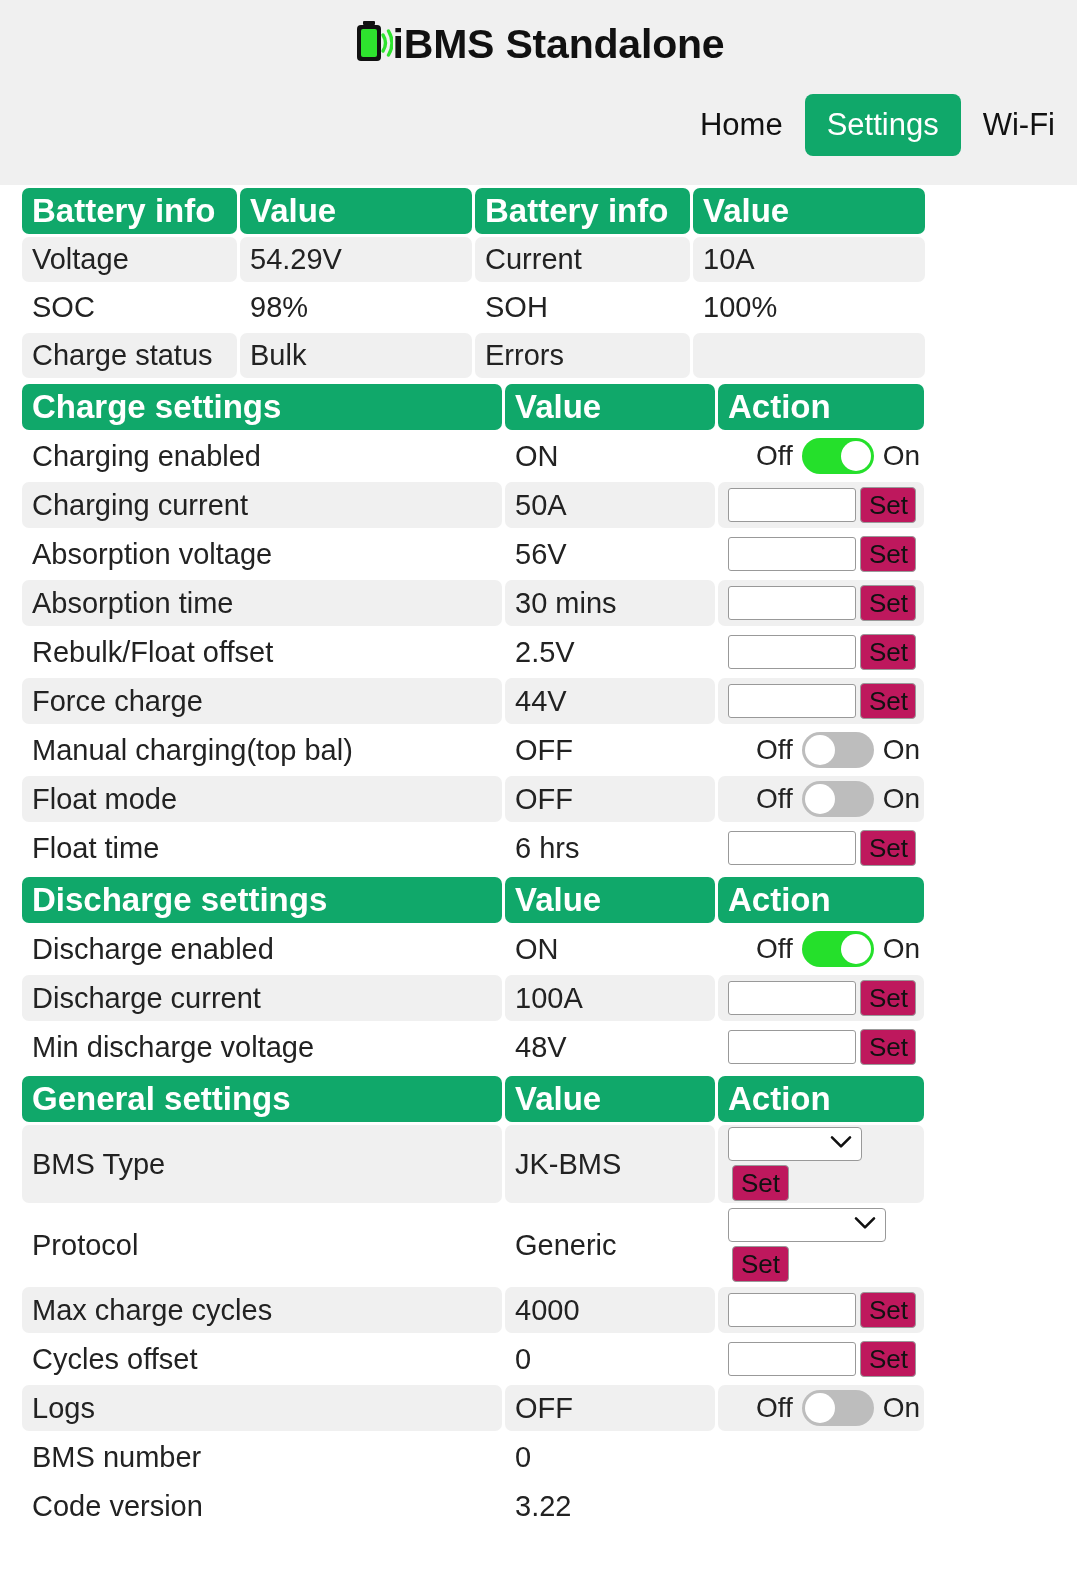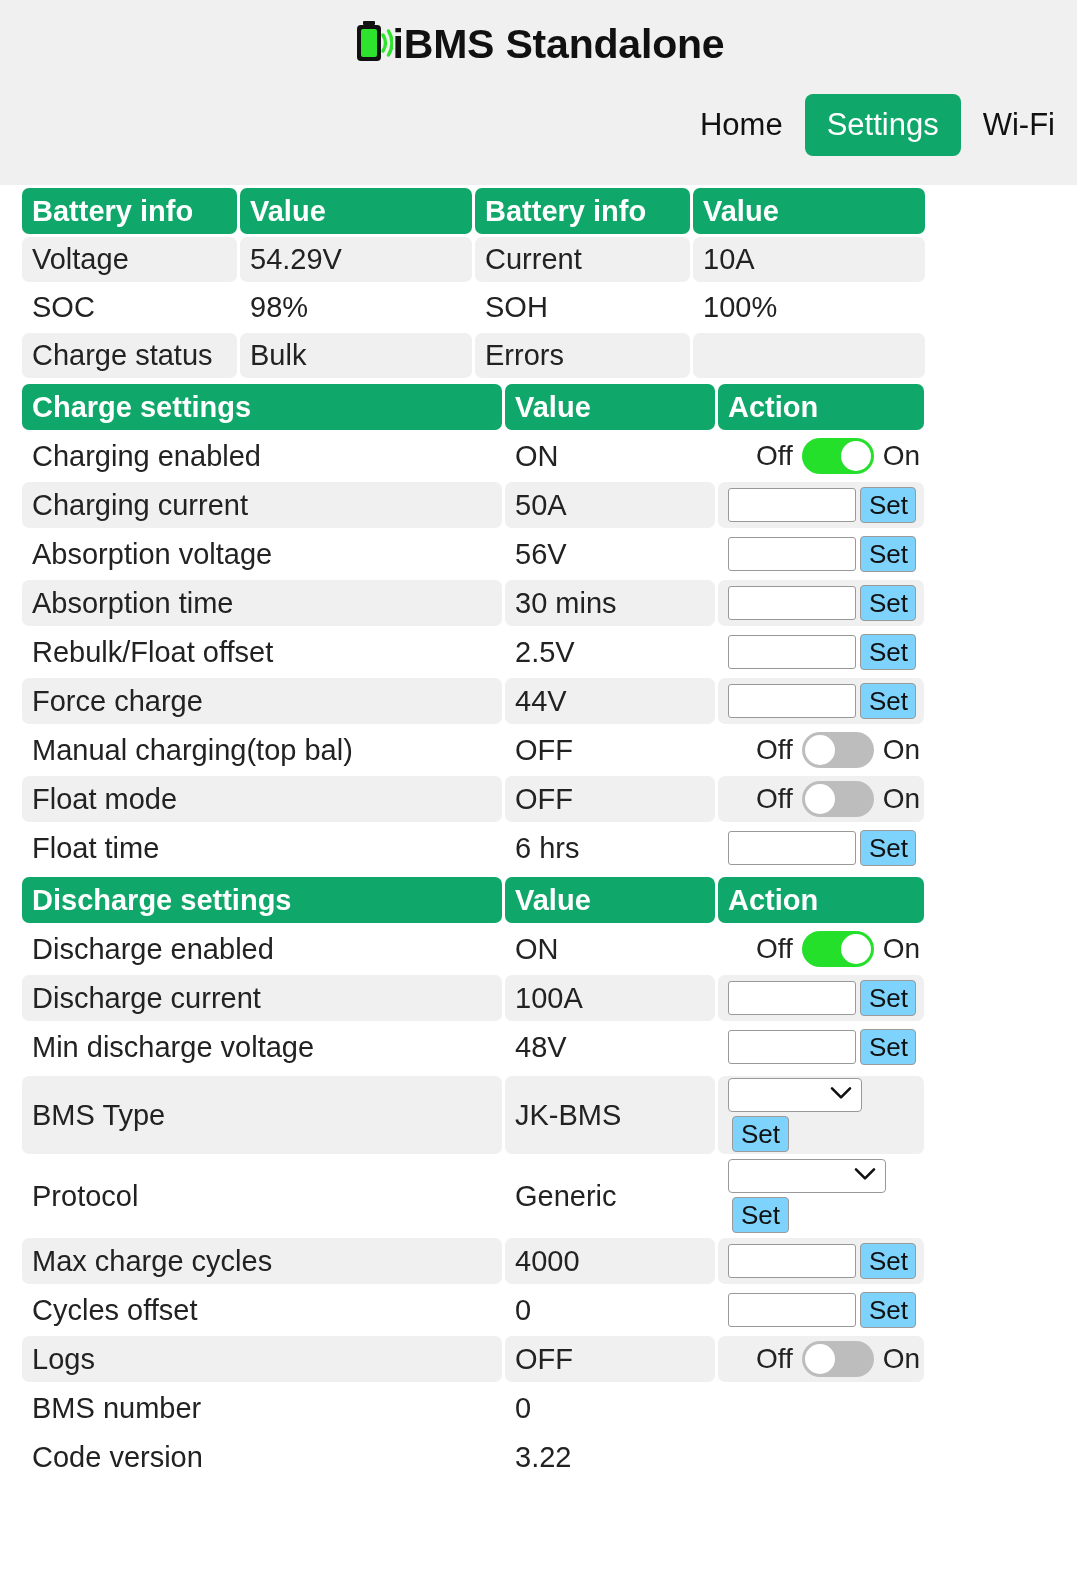--- a/index.html
+++ b/index.html
@@ -69,21 +69,21 @@
     text-align: left;
     font-weight: normal;
     vertical-align: middle;
     border-radius: 7px;
   }
   .tbl th {
     background: #10a86a;
     color: #ffffff;
     font-weight: bold;
     height: 46px;
-    font-size: 29px;
+    font-size: 33px;
   }
   .tbl td { height: 45px; background: #ffffff; }
   .tbl tr.alt td { background: #f0f0f0; margin-left: 38px; }
 
   
   #info-table { width: 906px; }
   #info-table col.c1 { width: 215px; }
   #info-table col.c2 { width: 232px; }
   #info-table col.c3 { width: 215px; }
   #info-table col.c4 { width: 232px; }
@@ -134,21 +134,21 @@
     font-family: "Liberation Sans", sans-serif;
     padding: 0 4px;
     outline: none;
   }
   .set-btn {
     height: 36px;
     min-width: 56px;
     margin-left: 4px;
     border: 1px solid #9a9a9a;
     border-radius: 4px;
-    background: #7dd3fc;
+    background: #be185d;
     font-size: 26px;
     font-family: "Liberation Sans", sans-serif;
     color: #111111;
     line-height: 1;
     padding: 0 8px;
     cursor: pointer;
   }
 
   
   .sel-block { display: flex; flex-direction: column; align-items: flex-start; gap: 4px; }
@@ -402,20 +402,25 @@
 </tbody>
   </table>
 
 <table class="tbl settings-table">
   <colgroup>
       <col class="s1">
       <col class="s2">
       <col class="s3">
     </colgroup>
   <tbody>
+      <tr>
+    <th>General settings</th>
+    <th>Value</th>
+    <th>Action</th>
+  </tr>
 
   <tr class="alt tall">
     <td>BMS Type</td>
     <td>JK-BMS</td>
     <td>
       <div class="sel-block">
         <div class="sel w1">
           <span></span>
           <span class="chev">
             <svg width="22" height="14" viewBox="0 0 22 14">

